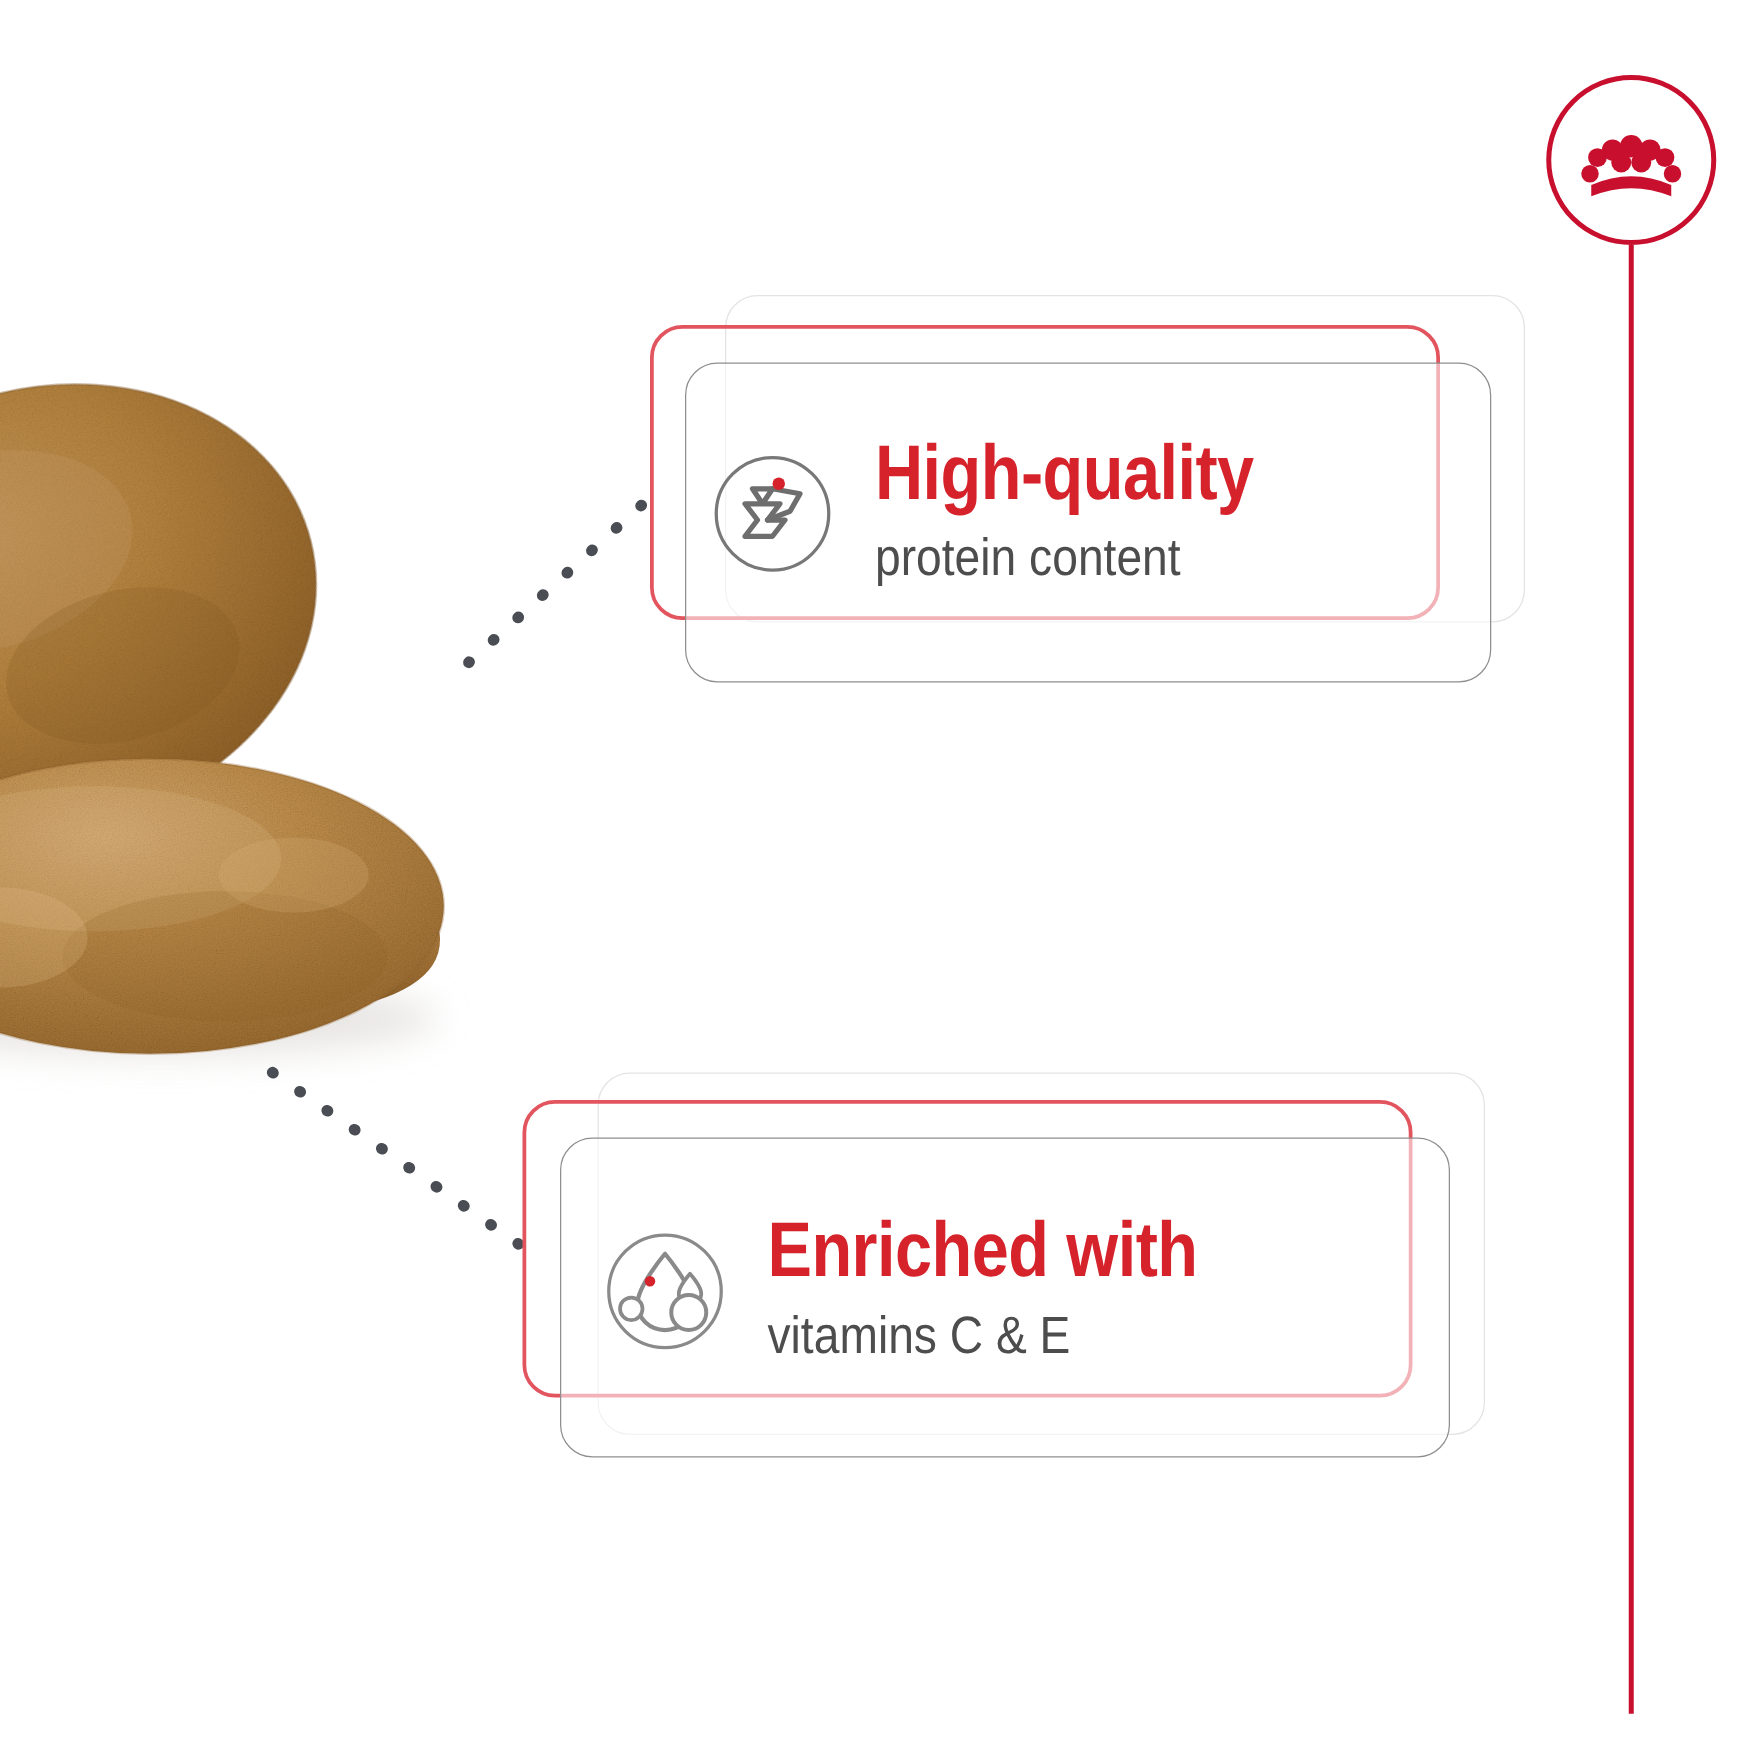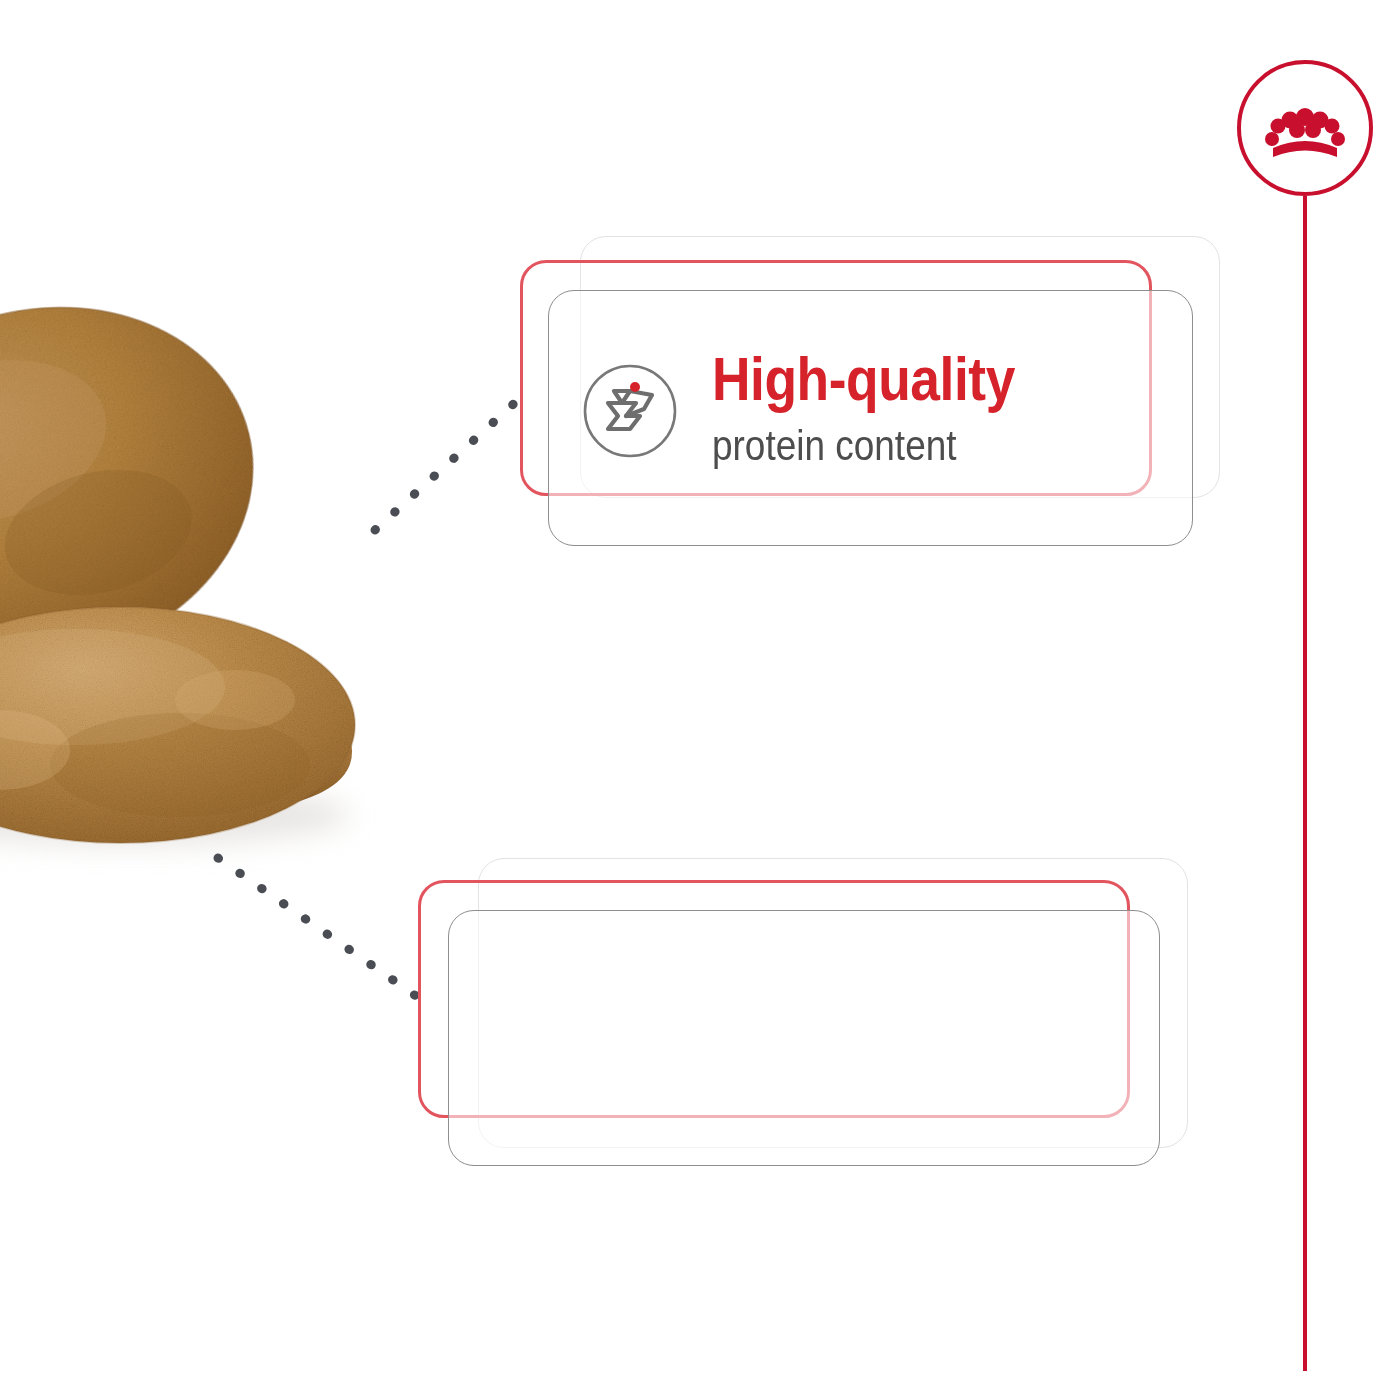--- a/index.html
+++ b/index.html
@@ -204,21 +204,21 @@
   </svg>
 
   <div class="card-stack one">
 
     <div class="card-layer back" style="left:60px; top:0px; width:640px; height:262px;"></div>
 
     <div class="card-layer red" style="left:0px; top:24px; width:632px; height:236px;"></div>
 
     <div class="card-layer front" style="left:28px; top:54px; width:645px; height:256px;"></div>
 
-    <div class="card-content" style="left:58px; top:62px; width:600px; height:225px;">
+    <div class="card-content" style="left:46px; top:62px; width:600px; height:225px;">
       <div class="feature-icon">
         <svg width="104" height="104" viewBox="0 0 104 104" xmlns="http://www.w3.org/2000/svg">
           <circle cx="52" cy="52" r="45" fill="none" stroke="#787878" stroke-width="2.6"></circle>
 
           <path d="M 30 70 L 40 57 L 30 44 L 44 44 L 36 32 L 52 32 L 44 44 L 58 44 L 48 57 L 62 57 L 52 70 Z" fill="none" stroke="#6e6e6e" stroke-width="4.2" stroke-linejoin="round" stroke-linecap="round"></path>
           <path d="M 52 32 L 74 36 L 66 50 L 48 57" fill="none" stroke="#6e6e6e" stroke-width="4.2" stroke-linejoin="round" stroke-linecap="round"></path>
           <circle cx="57" cy="28" r="5" fill="#d6232b"></circle>
         </svg>
       </div>
       <div class="feature-text">
@@ -226,20 +226,41 @@
         <div class="feature-sub">protein content</div>
       </div>
     </div>
   </div>
 
   <div class="card-stack two">
     <div class="card-layer back" style="left:60px; top:0px; width:710px; height:290px;"></div>
     <div class="card-layer red" style="left:0px; top:22px; width:712px; height:238px;"></div>
     <div class="card-layer front" style="left:30px; top:52px; width:712px; height:256px;"></div>
 
+    <div class="card-content" style="left:62px; top:60px; width:670px; height:230px;">
+      <div class="feature-icon">
+        <svg width="104" height="104" viewBox="0 0 104 104" xmlns="http://www.w3.org/2000/svg">
+          <circle cx="52" cy="52" r="45" fill="none" stroke="#8a8a8a" stroke-width="2.6"></circle>
+
+          <path d="M 52 22 C 52 22 30 48 30 62 C 30 74 40 83 52 83 C 64 83 74 74 74 62 C 74 48 52 22 52 22 Z" fill="none" stroke="#8a8a8a" stroke-width="3.4" stroke-linejoin="round"></path>
+
+          <path d="M 72 38 C 72 38 63 48 63 54 C 63 59 67 63 72 63 C 77 63 81 59 81 54 C 81 48 72 38 72 38 Z" fill="#ffffff" stroke="#8a8a8a" stroke-width="3" stroke-linejoin="round"></path>
+
+          <circle cx="71" cy="69" r="14" fill="#ffffff" stroke="#8a8a8a" stroke-width="3.2"></circle>
+
+          <circle cx="25" cy="66" r="9" fill="#ffffff" stroke="#8a8a8a" stroke-width="3"></circle>
+
+          <circle cx="40" cy="44" r="4.2" fill="#d6232b"></circle>
+        </svg>
+      </div>
+      <div class="feature-text">
+        <div class="feature-title">Enriched with</div>
+        <div class="feature-sub">vitamins C &amp; E</div>
+      </div>
+    </div>
   </div>
 
   <div class="brand-mark">
     <svg width="140" height="140" viewBox="0 0 140 140" xmlns="http://www.w3.org/2000/svg">
       <circle cx="70" cy="70" r="66" fill="none" stroke="#c8102e" stroke-width="4"></circle>
 
       <g fill="#c8102e">
 
         <path d="M 38 90 Q 70 76 102 90 L 102 99 Q 70 86 38 99 Z"></path>
 

